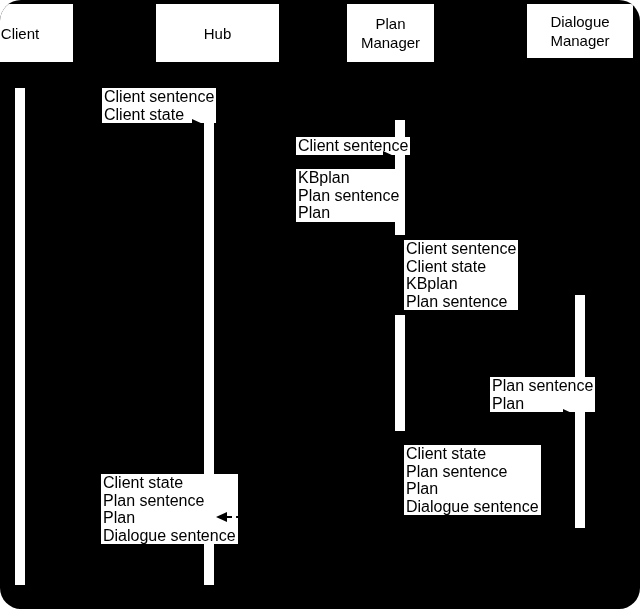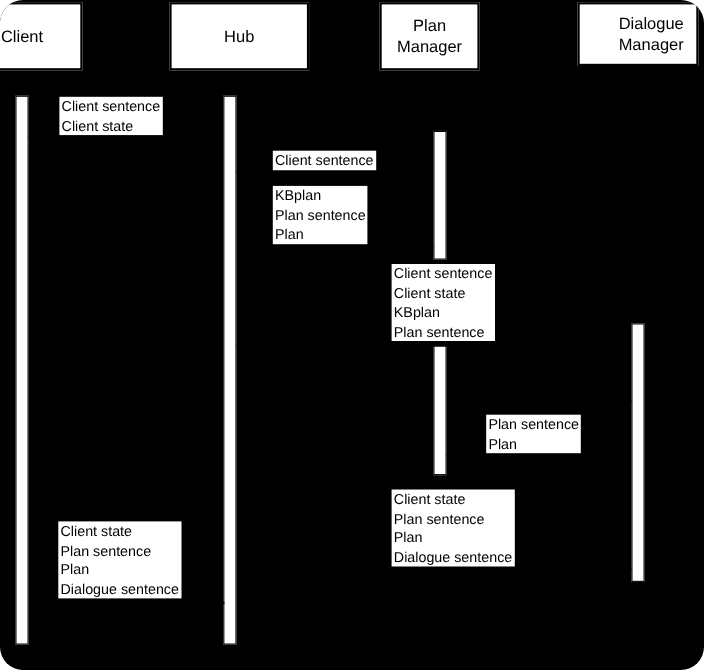--- a/index.html
+++ b/index.html
@@ -40,26 +40,27 @@
   .bar {
     position: absolute;
     width: 12px;
     background: #ffffff;
     border: 1.5px solid #000000;
     box-sizing: border-box;
     z-index: 3;
   }
   .mlabel {
     position: absolute;
-    font-size: 13px;
+    font-size: 16px;
     line-height: 17.5px;
     background: #ffffff;
     z-index: 4;
     white-space: nowrap;
     padding: 0 2px;
+    margin-left: 48px;
   }
   .mline {
     position: absolute;
     height: 0;
     z-index: 5;
   }
   .mline.solid  { border-top: 2px solid  #000000; }
   .mline.dashed { border-top: 2px dashed #000000; }
   .head {
     position: absolute;
@@ -83,21 +84,21 @@
 
   <div class="participant" style="left:-35px; width:110px;">
     <div class="plabel">Client</div>
   </div>
   <div class="participant" style="left:154px; width:127px;">
     <div class="plabel">Hub</div>
   </div>
   <div class="participant" style="left:345px; width:91px;">
     <div class="plabel">Plan Manager</div>
   </div>
-  <div class="participant" style="left:525px; width:110px; height:58px;justify-content:flex-end;">
+  <div class="participant" style="left:525px; width:110px; height:58px;">
     <div class="plabel">Dialogue Manager</div>
   </div>
 
   <div class="bar" style="left:14px;  top:87px;  height:499px;"></div>
   <div class="bar" style="left:203px; top:87px;  height:499px;"></div>
   <div class="bar" style="left:394px; top:119px; height:117px;"></div>
   <div class="bar" style="left:394px; top:314px; height:118px;"></div>
   <div class="bar" style="left:574px; top:294px; height:235px;"></div>
 
   <div class="mlabel" style="left:54px; top:88px;">

